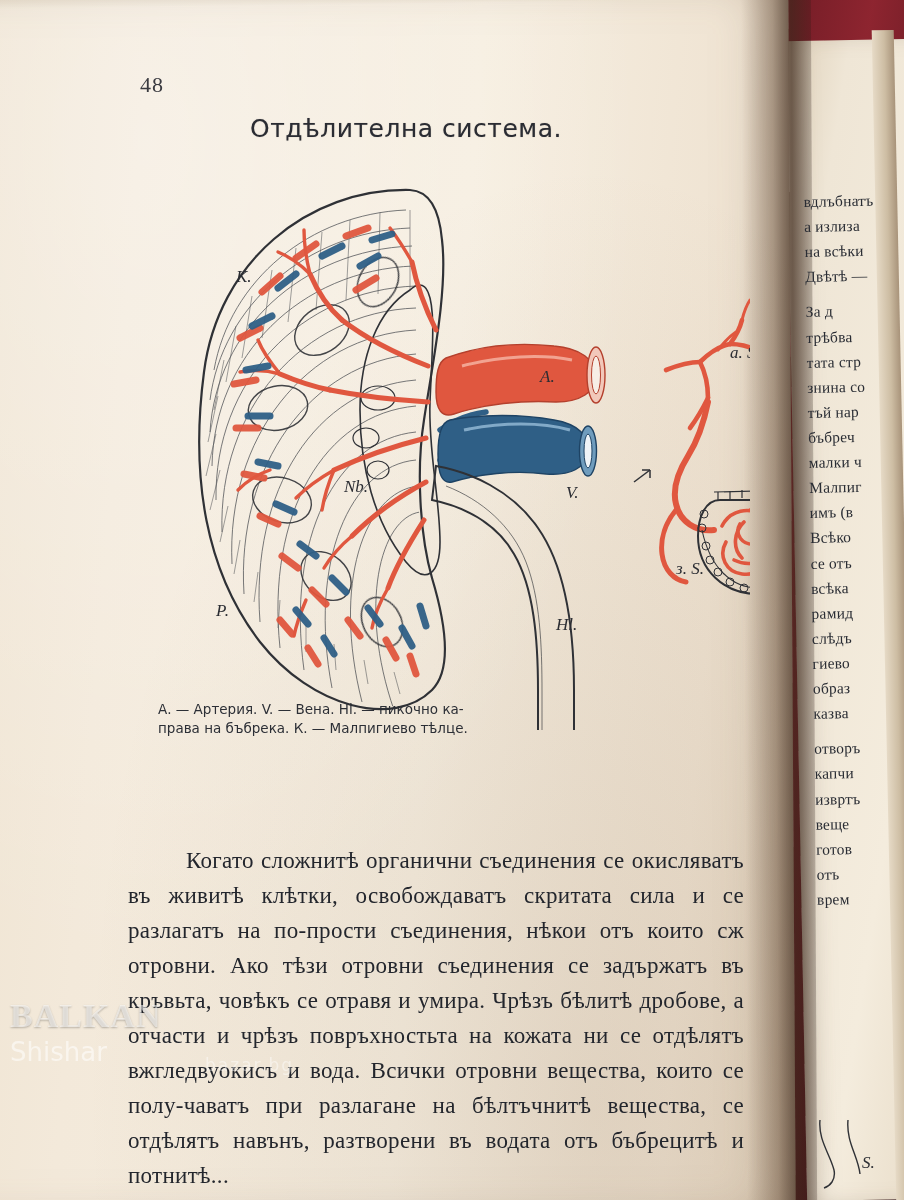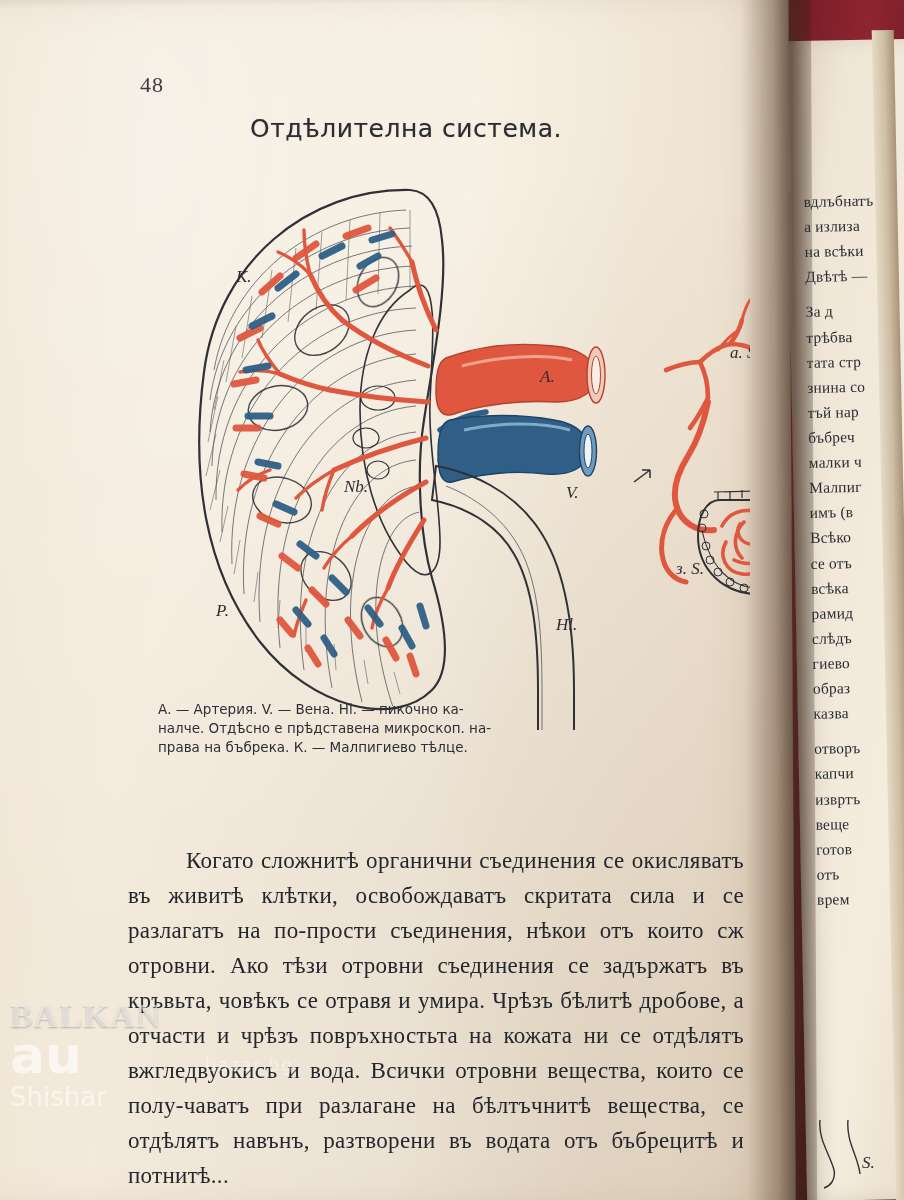--- a/index.html
+++ b/index.html
@@ -496,21 +496,20 @@
           <text class="lbl" x="566" y="404">з. S.</text>
           <text class="lbl" x="752" y="344">Н.</text>
           <text class="lbl" x="656" y="478">Н.</text>
           <text class="lbl" x="744" y="628">Н.</text>
         </g>
       </svg>
     </div>
 
     <div class="fig-caption">
       <span class="l1">А. — Артерия. V. — Вена. Hl. — пикочно ка-</span>
-      <span class="l1">налче. Отдѣсно е прѣдставена микроскоп. на-</span>
       <span class="l1">права на бъбрека. К. — Малпигиево тѣлце.</span>
     </div>
 
     <div class="body-text">
       <p>Когато сложнитѣ органични съединения се окисляватъ въ живитѣ клѣтки, освобождаватъ скритата сила и се разлагатъ на по-прости съединения, нѣкои отъ които сж отровни. Ако тѣзи отровни съединения се задържатъ въ кръвьта, човѣкъ се отравя и умира. Чрѣзъ бѣлитѣ дробове, а отчасти и чрѣзъ повръхностьта на кожата ни се отдѣлятъ вжгледвуокисъ и вода. Всички отровни вещества, които се полу-чаватъ при разлагане на бѣлтъчнитѣ вещества, се отдѣлятъ навънъ, разтворени въ водата отъ бъбрецитѣ и потнитѣ...</p>
     </div>
   </div>
 
   <div class="right-col">
     <div>вдлъбнатъ</div>
@@ -546,17 +545,16 @@
   </div>
 
   <svg style="position:absolute;left:800px;top:1120px;" width="90" height="70">
     <path d="M20 0 C18 20 30 34 34 50 C36 60 30 66 24 68" stroke="#2f3136" fill="none" stroke-width="1.4"></path>
     <path d="M48 0 C46 22 58 36 60 54" stroke="#2f3136" fill="none" stroke-width="1.4"></path>
     <text x="62" y="48" class="lbl">S.</text>
   </svg>
 
   <div class="wm">
     <div class="w1">BALKAN</div>
-    <div class="w2">au</div>
     <div class="w3">Shishar</div>
   </div>
   <div class="wm-mid">bazar.bg</div>
 </div>
 
 </body></html>

